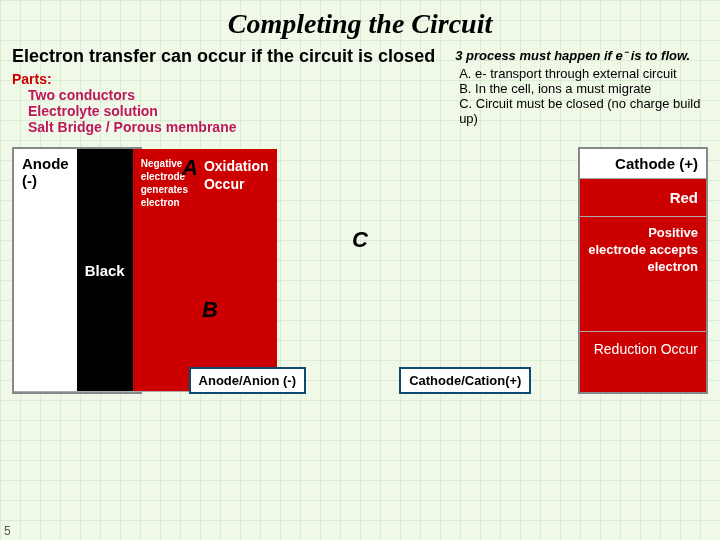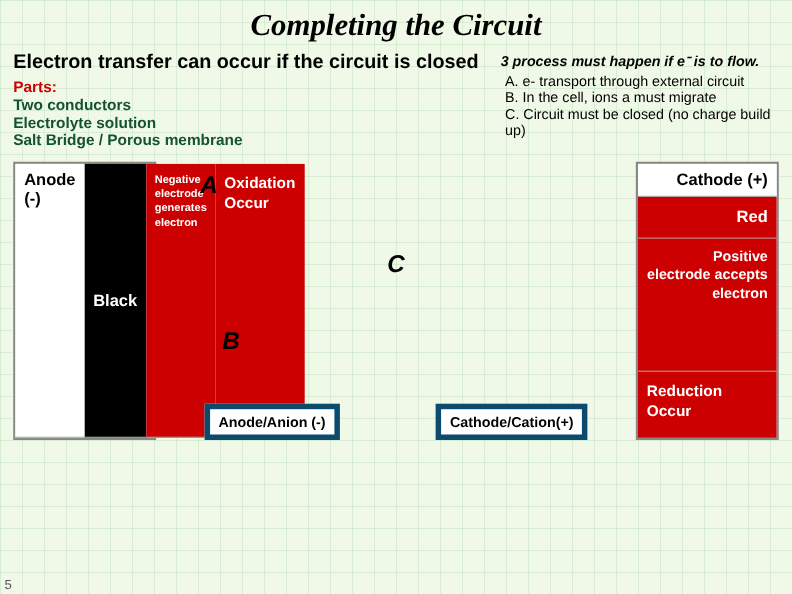--- a/index.html
+++ b/index.html
@@ -60,21 +60,22 @@
     .parts-label {
       font-size: 14px;
       font-weight: bold;
       color: #cc0000;
       margin-top: 4px;
     }
 
     .parts-item {
       font-size: 14px;
       font-weight: bold;
-      color: #14532d;
+      color: #be185d;
+      margin-left: 16px;
     }
 
     .intro-right {
       flex: 1;
       font-size: 13px;
       color: #000;
     }
 
     .intro-right .process-title {
       font-weight: bold;
@@ -193,21 +194,21 @@
       display: flex;
       justify-content: space-around;
     }
 
     .bottom-label {
       font-size: 13px;
       font-weight: bold;
       color: #000;
       text-align: center;
       background: #fff;
-      border: 5px solid #0c4a6e;
+      border: 2px solid #0c4a6e;
       padding: 4px 8px;
       min-width: 100px;
     }
 
     
     .cathode-col {
       width: 130px;
       border: 2px solid #888;
       background: #fff;
       display: flex;
@@ -247,24 +248,24 @@
       flex: 1;
       line-height: 1.3;
       text-align: right;
     }
 
     .cathode-reduction {
       background: #cc0000;
       color: #fff;
       padding: 8px 8px;
       font-size: 14px;
-      font-weight: bold;
+      font-weight: normal;
       line-height: 1.3;
       min-height: 60px;
-      text-align: left;
+      text-align: right;
     }
 
     .slide-number {
       position: absolute;
       bottom: 2px;
       left: 4px;
       font-size: 12px;
       color: #555;
       z-index: 2;
     }

